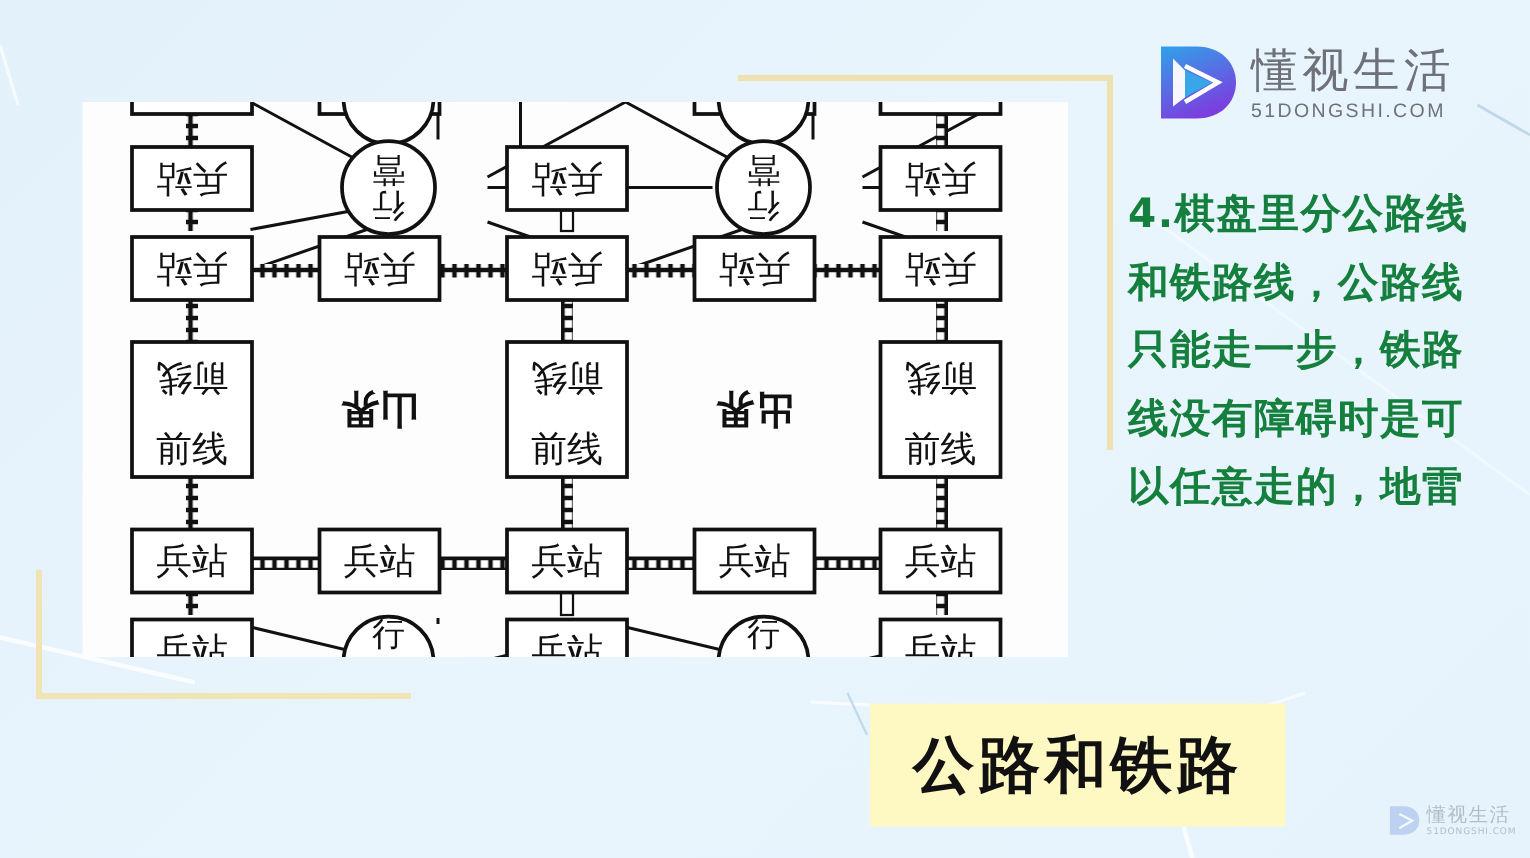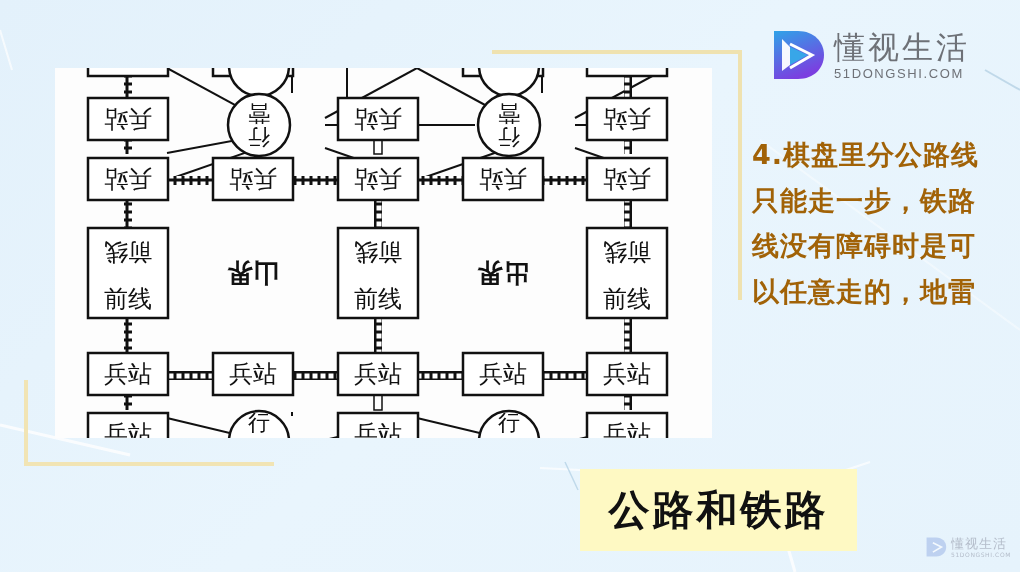--- a/index.html
+++ b/index.html
@@ -39,23 +39,23 @@
   .logo-text { display: flex; flex-direction: column; }
   .logo-cn {
     font-family: "DejaVu Sans", sans-serif; font-size: 31px; color: #6e7177;
     letter-spacing: 3px; line-height: 34px;
   }
   .logo-en {
     font-family: "Liberation Sans", sans-serif; font-size: 13px; color: #6e7177;
     letter-spacing: 1.6px; margin-top: 2px;
   }
   .desc {
-    position: absolute; left: 752px; top: 132px; width: 264px;
+    position: absolute; left: 752px; top: 120px; width: 264px;
     font-family: "DejaVu Sans", sans-serif; font-weight: bold;
-    font-size: 27px; line-height: 45.5px; color: #a16207;
+    font-size: 27px; line-height: 45.5px; color: #15803d;
     letter-spacing: 1px;
   }
   .title-badge {
     position: absolute; left: 580px; top: 469px; width: 277px; height: 82px;
     background: #fef9c3;
     display: flex; align-items: center; justify-content: center;
   }
   .title-text {
     font-family: "DejaVu Sans", sans-serif; font-weight: bold;
     font-size: 41px; color: #111; letter-spacing: 3px;
@@ -288,20 +288,21 @@
     <path d="M20 17 L42 28 L20 41" fill="none" stroke="#ffffff" stroke-width="3"></path>
   </svg>
   <div class="logo-text">
     <span class="logo-cn">懂视生活</span>
     <span class="logo-en">51DONGSHI.COM</span>
   </div>
 </div>
 
 <div class="desc">
   <div>4.棋盘里分公路线</div>
+  <div>和铁路线，公路线</div>
   <div>只能走一步，铁路</div>
   <div>线没有障碍时是可</div>
   <div>以任意走的，地雷</div>
 </div>
 
 <div class="title-badge">
   <span class="title-text">公路和铁路</span>
 </div>
 
 <div class="wm">

